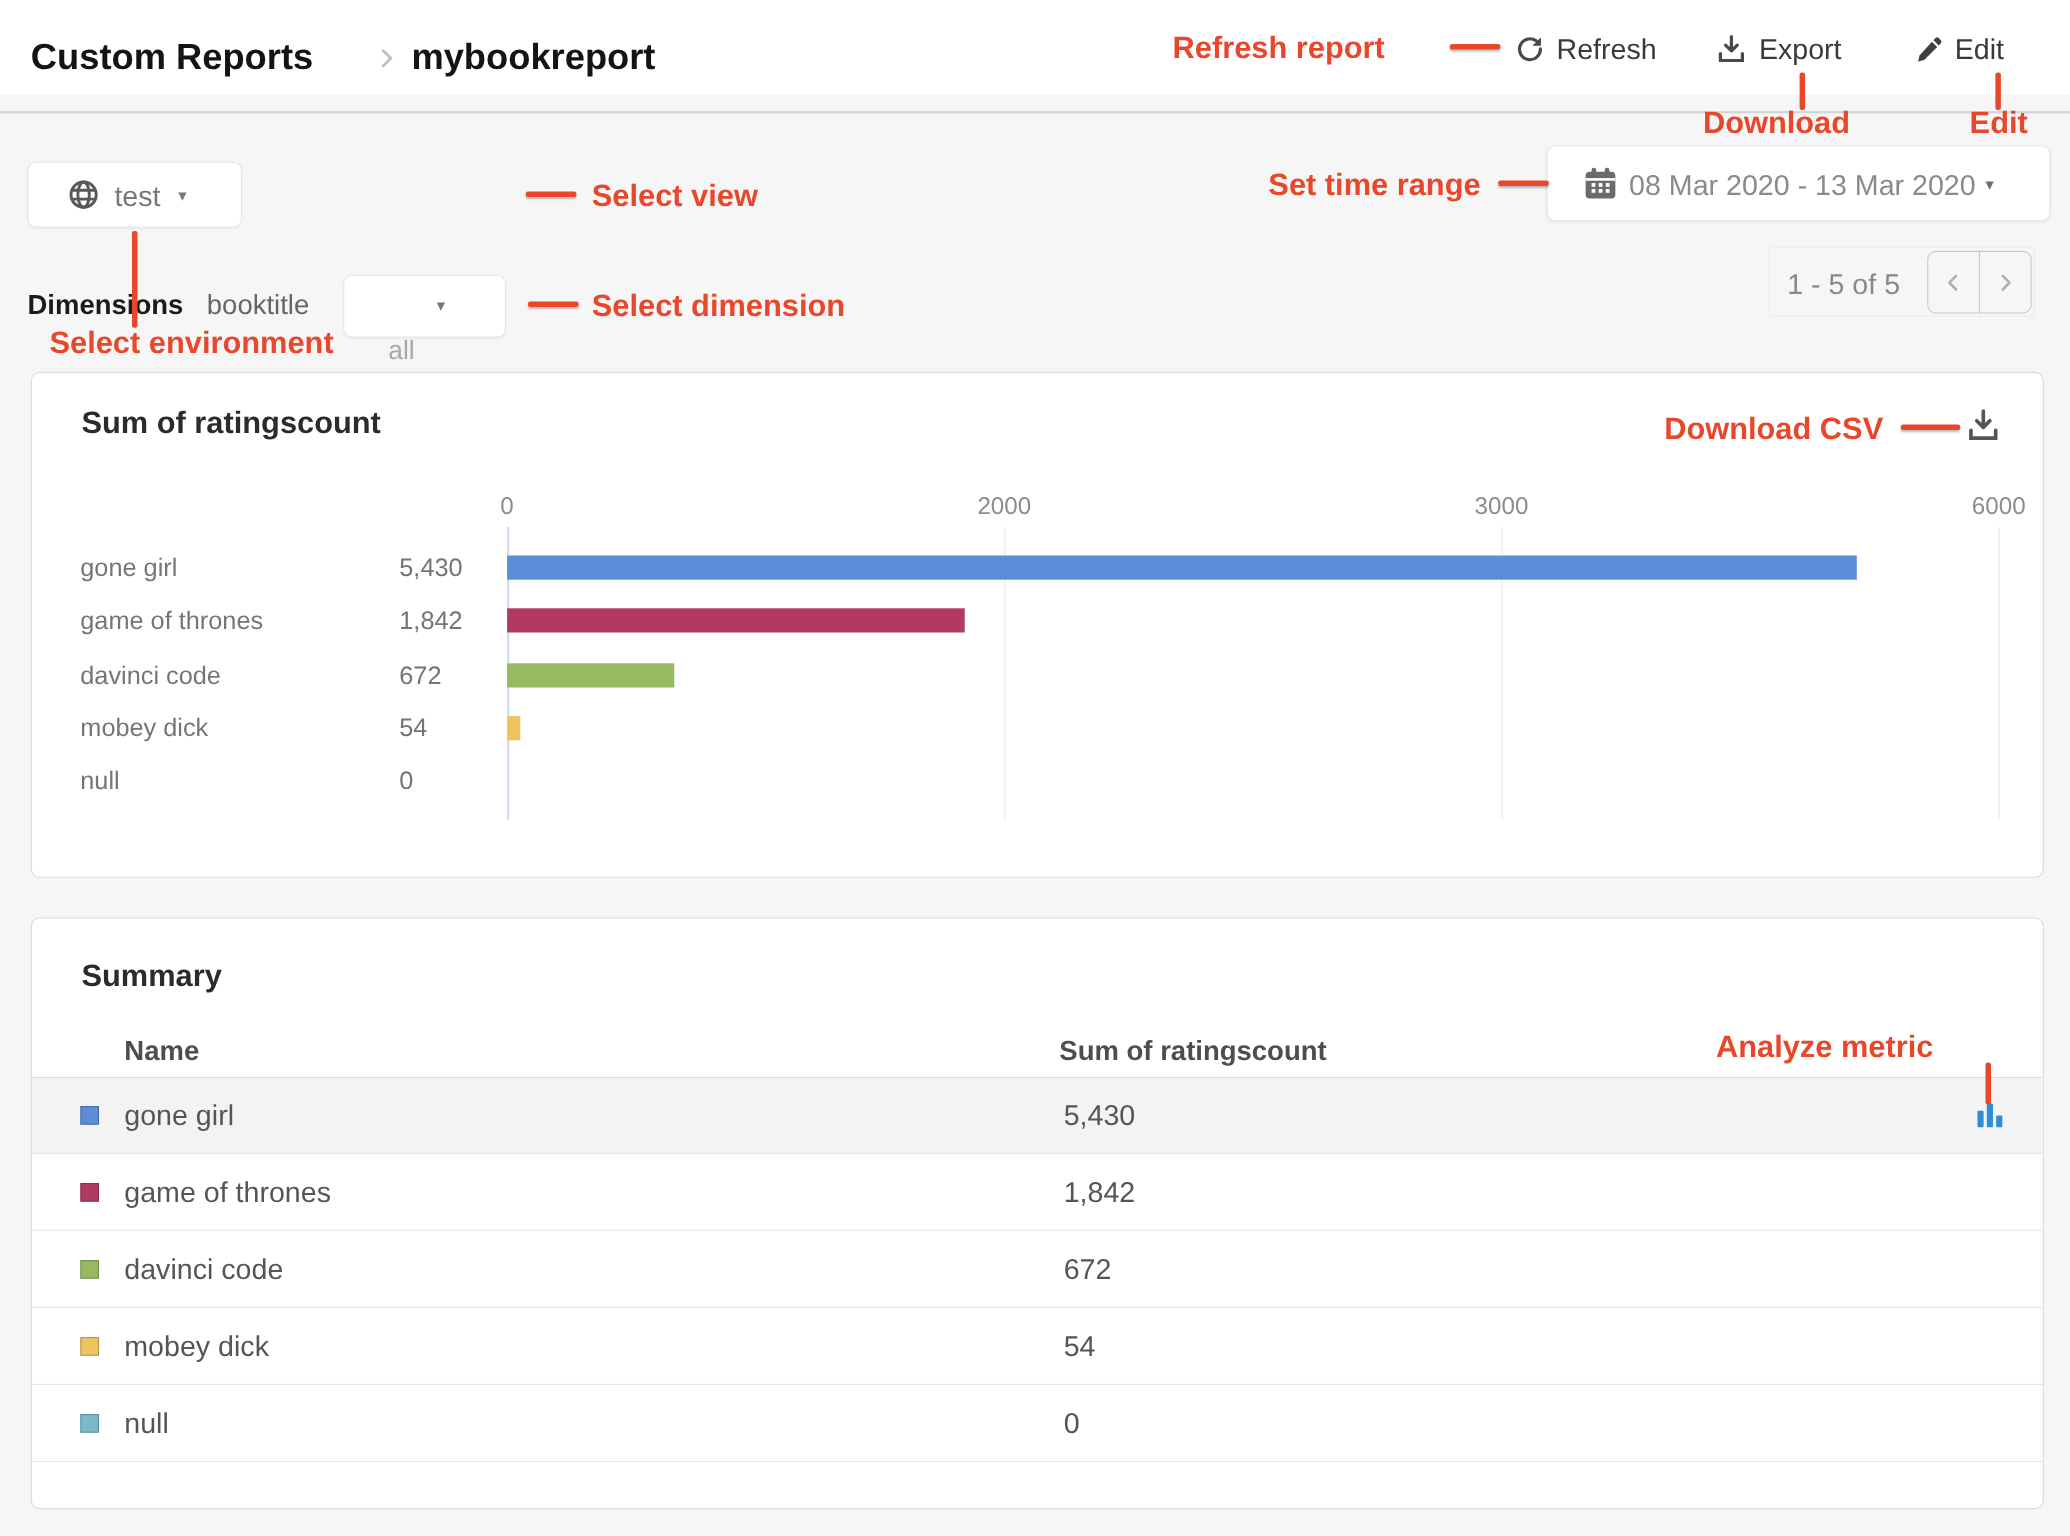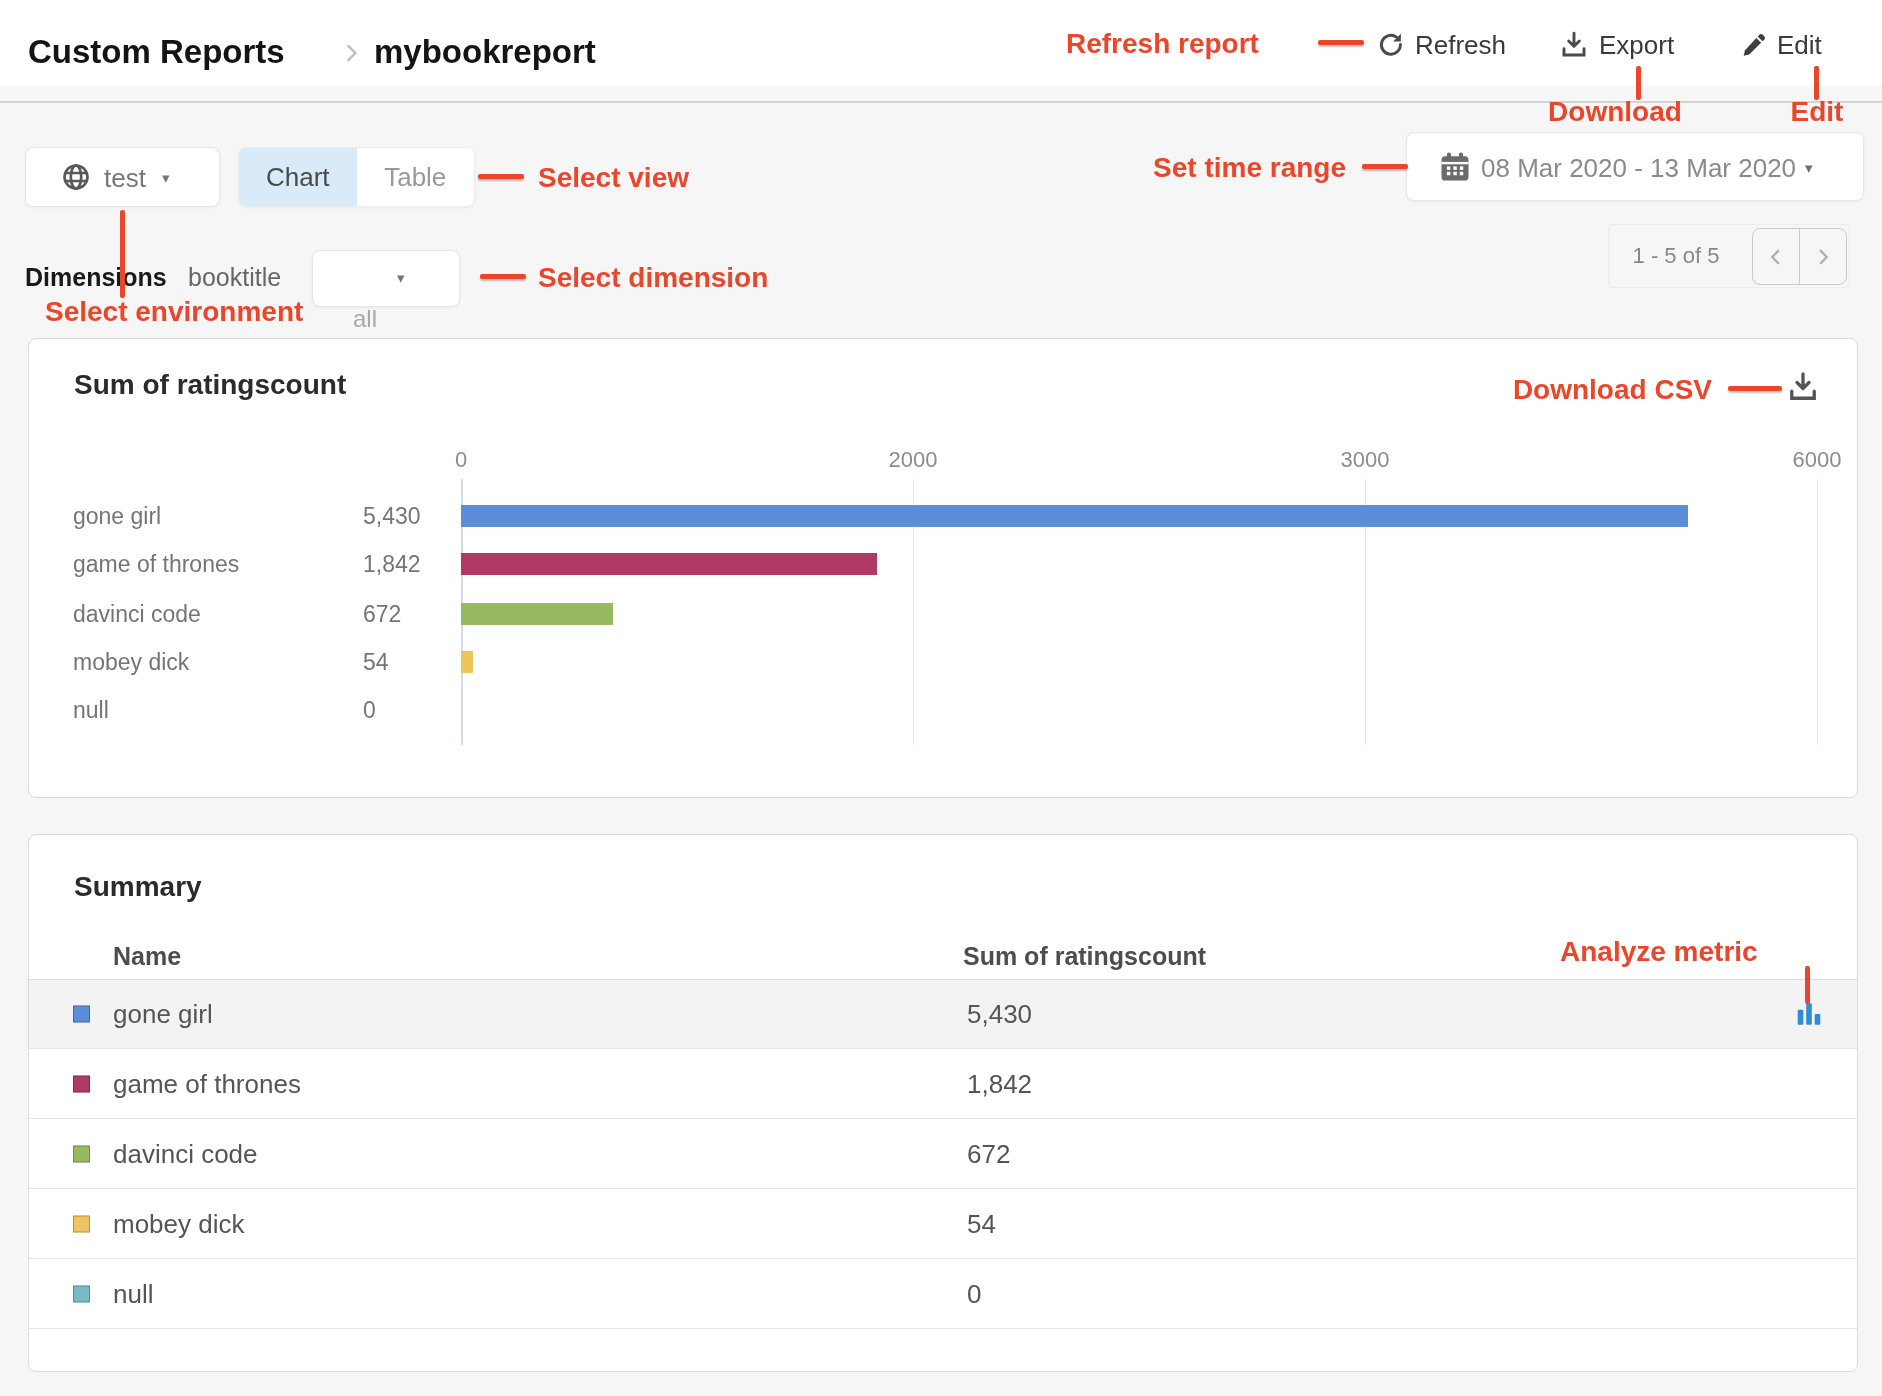--- a/index.html
+++ b/index.html
@@ -29,21 +29,21 @@
   .seg-off{background:#ffffff;color:#999999;}
   .date-box{left:1406px;top:132px;width:458px;height:69px;cursor:pointer;}
   .caret{font-size:15px;color:#777;}
   
   .dim-label{position:absolute;left:25px;top:263px;font-size:25px;font-weight:bold;color:#1a1a1a;}
   .dim-name{position:absolute;left:188px;top:263px;font-size:25px;color:#666;}
   .all-box{left:312px;top:250px;width:148px;height:57px;cursor:pointer;}
   
   .pag-wrap{position:absolute;left:1608px;top:224px;width:242px;height:64px;
             border:1px solid #ececec;border-radius:4px;box-sizing:border-box;}
-  .pag-text{position:absolute;left:1620px;top:243px;width:112px;font-size:22px;color:#888;text-align:center;}
+  .pag-text{position:absolute;left:1620px;top:243px;width:112px;font-size:26px;color:#888;text-align:center;}
   .pag-btn{position:absolute;top:228px;width:48px;height:57px;border:1px solid #c9c9c9;
            box-sizing:border-box;display:flex;align-items:center;justify-content:center;cursor:pointer;}
   
   .card{position:absolute;left:28px;width:1830px;background:#fff;border:1px solid #d9dbda;
         border-radius:8px;box-sizing:border-box;}
   .card-title{position:absolute;left:45px;font-size:28px;font-weight:bold;color:#2b2b2b;}
   
   .tick{position:absolute;top:108px;transform:translateX(-50%);font-size:22px;color:#8c8c8c;}
   .axis-line{position:absolute;top:140px;width:2px;height:266px;background:#cfdcee;}
   .grid-line{position:absolute;top:140px;width:1px;height:266px;background:#e6e8e7;}
@@ -114,24 +114,20 @@
       <svg width="32" height="32" viewBox="0 0 24 24">
         <circle cx="12" cy="12" r="8.6" fill="none" stroke="#595959" stroke-width="2"></circle>
         <ellipse cx="12" cy="12" rx="3.9" ry="8.6" fill="none" stroke="#595959" stroke-width="2"></ellipse>
         <path d="M4.3 9h15.4M4.6 15h14.8" stroke="#595959" stroke-width="2" fill="none"></path>
       </svg>
     </span>
     <span style="position:absolute;left:78px;top:15px;font-size:26px;color:#777;">test</span>
     <span class="caret" style="position:absolute;left:136px;top:21px;">▾</span>
   </div>
 
-  <div class="seg">
-    <div class="seg-item seg-on">Chart</div>
-    <div class="seg-item seg-off">Table</div>
-  </div>
 
   <div class="wbox date-box">
     <span class="icon" style="position:absolute;left:30px;top:16px;">
       <svg width="36" height="36" viewBox="0 0 24 24">
         <rect x="3" y="4.8" width="18" height="16.2" rx="2.4" fill="#6b6b6b"></rect>
         <rect x="6.6" y="2.4" width="2.8" height="5" rx="1.3" fill="#6b6b6b"></rect>
         <rect x="14.6" y="2.4" width="2.8" height="5" rx="1.3" fill="#6b6b6b"></rect>
         <rect x="3" y="8.6" width="18" height="1.6" fill="#ffffff"></rect>
         <g fill="#ffffff">
           <rect x="6.6" y="11.6" width="2.3" height="2.3"></rect>

